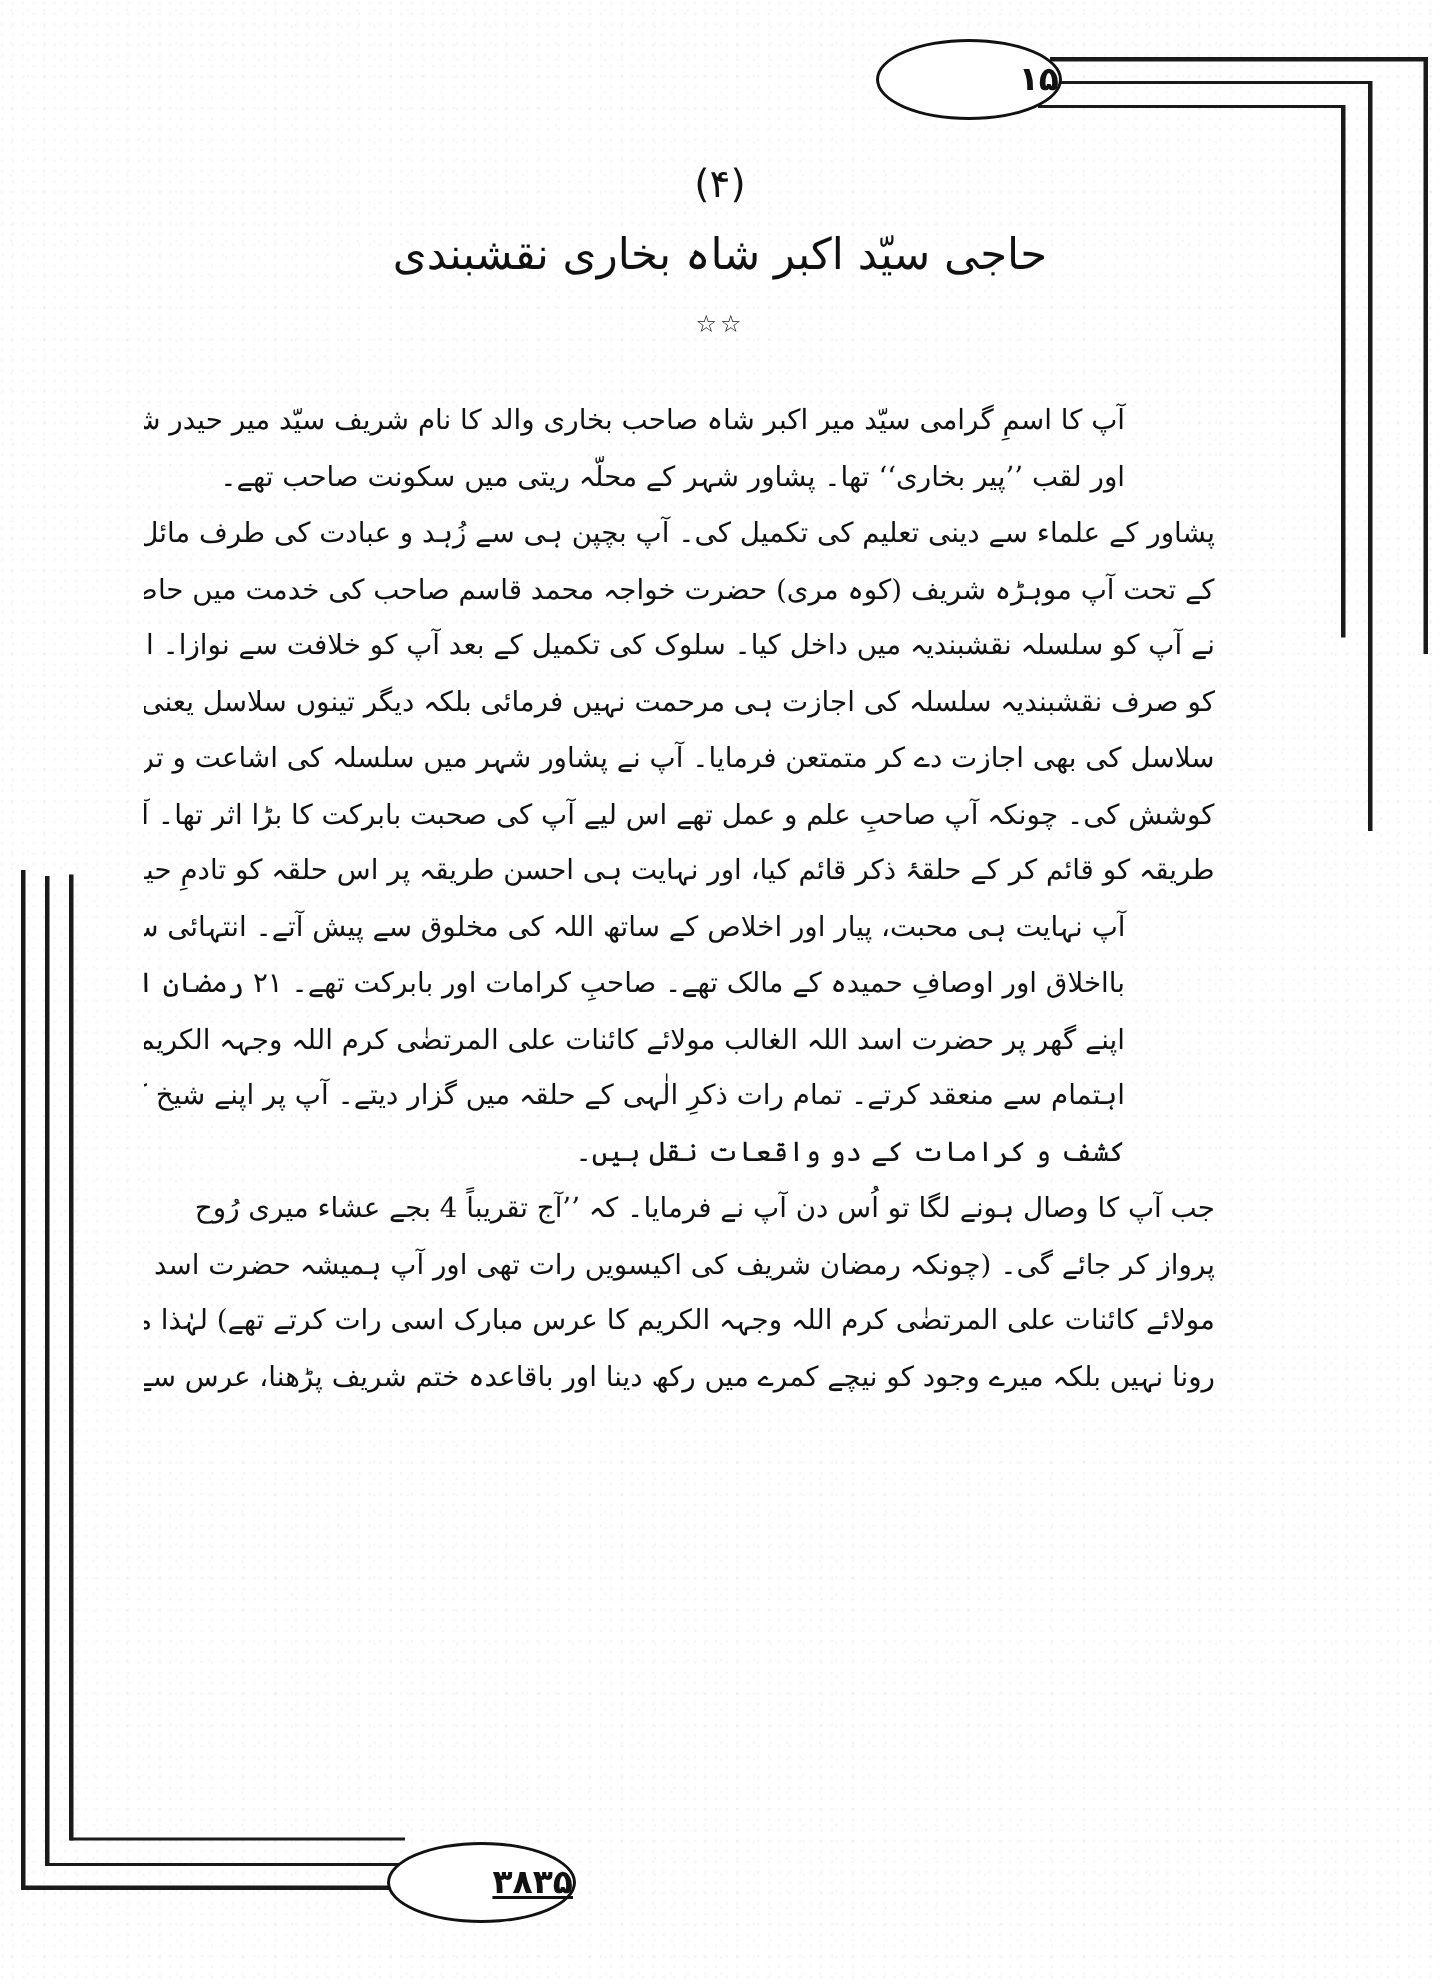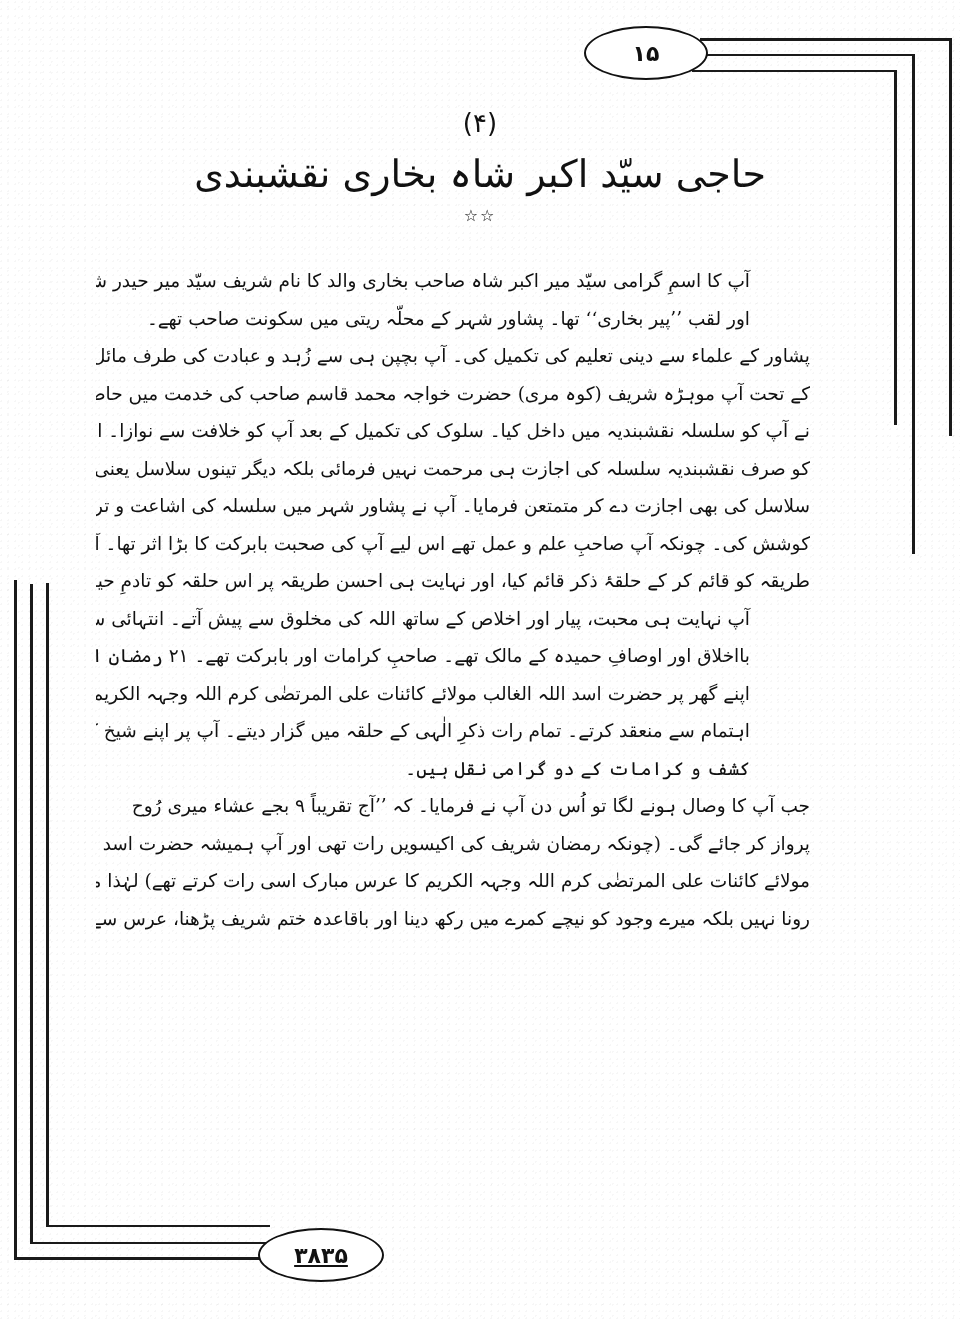--- a/index.html
+++ b/index.html
@@ -10,31 +10,31 @@
       color: #111;
       background-image:
         radial-gradient(circle at 20% 30%, rgba(0,0,0,0.035) 0 1px, transparent 1px),
         radial-gradient(circle at 70% 60%, rgba(0,0,0,0.03) 0 1px, transparent 1px);
       background-size: 7px 7px, 11px 11px;
     }
     
     .line { position: absolute; background: #1a1a1a; }
     .oval {
       position: absolute; border: 2.5px solid #111; border-radius: 50%;
-      background: #fff; display: flex; align-items: center; justify-content: center;
+      background: #fff; display: flex; align-items: center; justify-content: flex-start;
       font-family: "DejaVu Sans", sans-serif; font-weight: bold; font-size: 22px;
       direction: rtl;
     }
     .heading-num {
       position: absolute; left: 0; width: 960px; top: 108px; text-align: center;
       font-size: 26px; direction: rtl;
     }
     .title {
       position: absolute; left: 0; width: 960px; top: 152px; text-align: center;
-      font-size: 38px; font-family: "DejaVu Serif", serif; direction: rtl;
+      font-size: 29px; font-family: "DejaVu Serif", serif; direction: rtl;
     }
     .stars {
       position: absolute; left: 0; width: 960px; top: 206px; text-align: center;
       font-size: 16px; letter-spacing: 2px;
     }
     .body-text {
       position: absolute; left: 96px; width: 714px; top: 262px;
       direction: rtl; text-align: justify; text-align-last: right;
       font-family: "DejaVu Serif", serif; font-size: 18.5px; line-height: 37.5px;
     }
@@ -85,21 +85,21 @@
       <span class="ln">کو صرف نقشبندیہ سلسلہ کی اجازت ہی مرحمت نہیں فرمائی بلکہ دیگر تینوں سلاسل یعنی چشتی سہروردی اور قادری</span>
       <span class="ln">سلاسل کی بھی اجازت دے کر متمتعن فرمایا۔ آپ نے پشاور شہر میں سلسلہ کی اشاعت و ترویج میں ہر ممکن</span>
       <span class="ln">کوشش کی۔ چونکہ آپ صاحبِ علم و عمل تھے اس لیے آپ کی صحبت بابرکت کا بڑا اثر تھا۔ آپ نے مشائخانہ</span>
       <span class="ln">طریقہ کو قائم کر کے حلقۂ ذکر قائم کیا، اور نہایت ہی احسن طریقہ پر اس حلقہ کو تادمِ حیات قائم رکھا۔</span>
     </div>
     <div class="para indent">
       <span class="ln">آپ نہایت ہی محبت، پیار اور اخلاص کے ساتھ اللہ کی مخلوق سے پیش آتے۔ انتہائی سادہ وضع</span>
       <span class="ln">بااخلاق اور اوصافِ حمیدہ کے مالک تھے۔ صاحبِ کرامات اور بابرکت تھے۔ ۲۱ رمضان المبارک کو ہمیشہ</span>
       <span class="ln">اپنے گھر پر حضرت اسد اللہ الغالب مولائے کائنات علی المرتضٰی کرم اللہ وجہہ الکریم کا عرس مبارک بڑے</span>
       <span class="ln">اہتمام سے منعقد کرتے۔ تمام رات ذکرِ الٰہی کے حلقہ میں گزار دیتے۔ آپ پر اپنے شیخ کی خاص توجہ تھی۔</span>
-      <span class="ln">کشف و کرامات کے دو گرامی نقل ہیں۔</span>
+      <span class="ln">کشف و کرامات کے دو واقعات نقل ہیں۔</span>
     </div>
     <div class="para">
-      <span class="ln">جب آپ کا وصال ہونے لگا تو اُس دن آپ نے فرمایا۔ کہ ’’آج تقریباً ۹ بجے عشاء میری رُوح</span>
+      <span class="ln">جب آپ کا وصال ہونے لگا تو اُس دن آپ نے فرمایا۔ کہ ’’آج تقریباً 4 بجے عشاء میری رُوح</span>
       <span class="ln">پرواز کر جائے گی۔ (چونکہ رمضان شریف کی اکیسویں رات تھی اور آپ ہمیشہ حضرت اسد اللہ الغالب</span>
       <span class="ln">مولائے کائنات علی المرتضٰی کرم اللہ وجہہ الکریم کا عرس مبارک اسی رات کرتے تھے) لہٰذا میری وفات پر</span>
       <span class="ln">رونا نہیں بلکہ میرے وجود کو نیچے کمرے میں رکھ دینا اور باقاعدہ ختم شریف پڑھنا، عرس سے فارغ ہو کر میری</span>
     </div>
   </div>
 
 </body></html>

